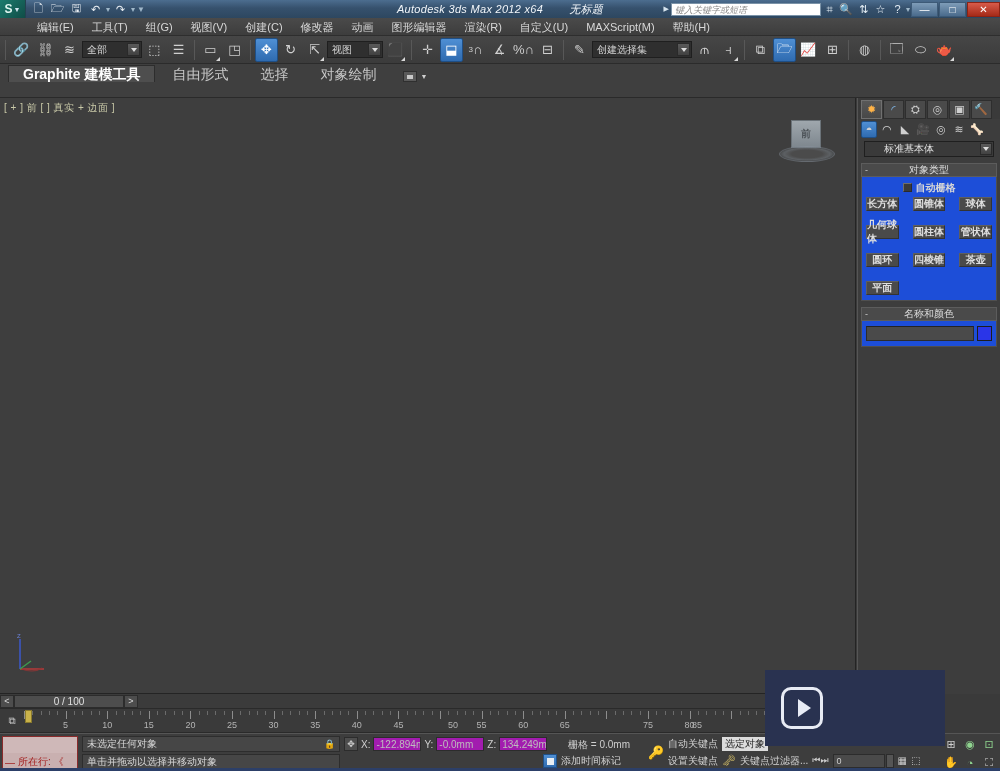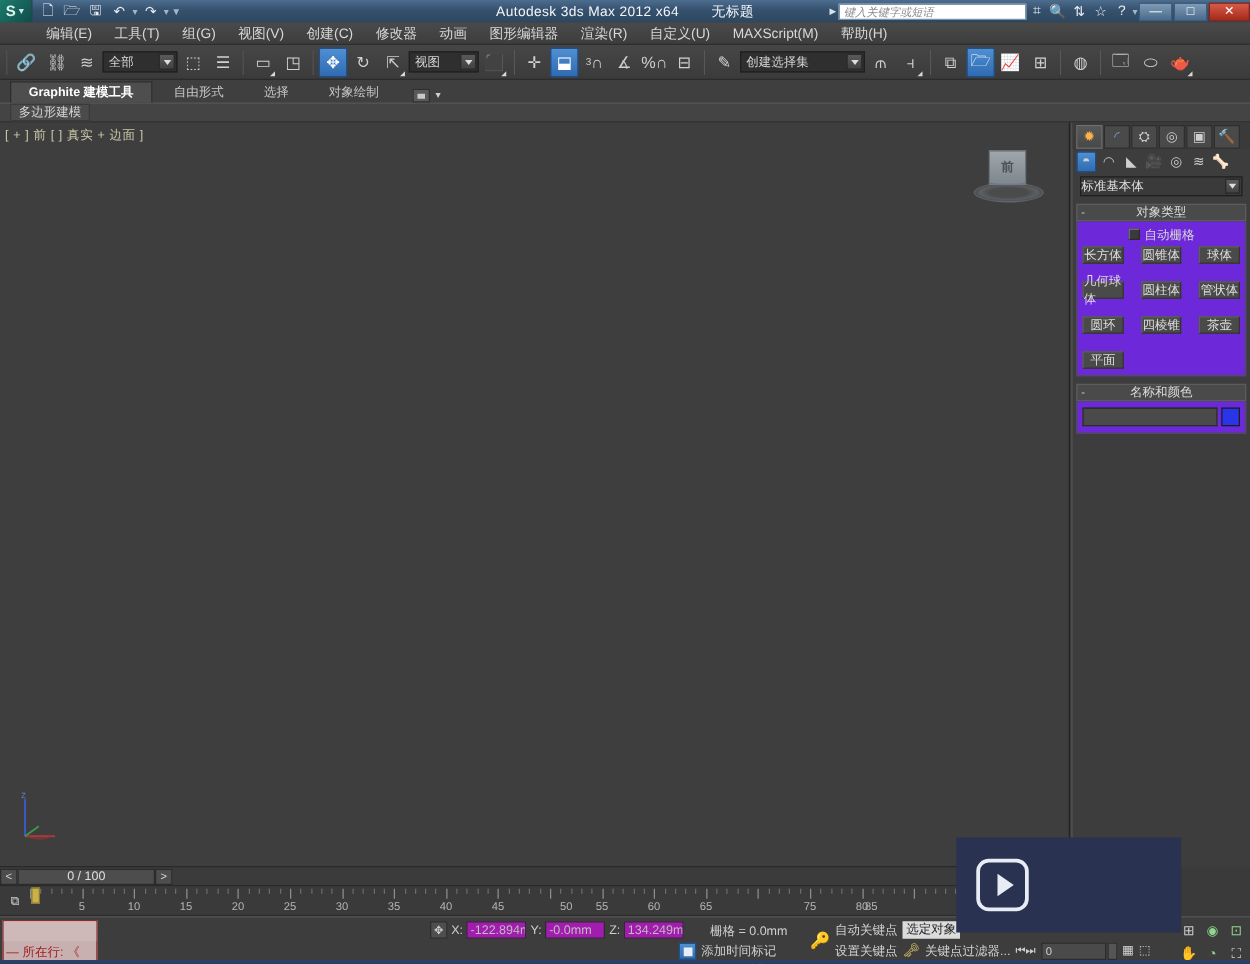--- a/index.html
+++ b/index.html
@@ -32,20 +32,21 @@
          height:18px; }
   .qat-btn {
     width: 17px; height: 16px; display:flex; align-items:center; justify-content:center;
     font-size: 11px; color: #e9eef3;
   }
   .qat-sep { color:#9fb7c9; font-size:8px; }
   .title-text {
     position:absolute; left:0; right:0; text-align:center;
     font-size: 11px; color: #f2f6fa; letter-spacing: .3px;
     pointer-events:none;
+    font-style:italic;
   }
   .title-text b { font-weight: normal; }
   .title-doc { margin-left: 26px; }
   .tb-right {
     margin-left:auto; display:flex; align-items:center; height:18px;
   }
   .search-caret { color:#d6e4ee; font-size:7px; margin-right:2px; }
   .search-box {
     width: 150px; height: 13px; background: #ffffff; border: 1px solid #7b93a8;
     color: #8b8b8b; font-size: 9px; font-style: italic; padding: 0 3px;
@@ -105,21 +106,21 @@
   .w60 { width:60px; } .w58 { width:56px; } .w100 { width:100px; }
 
   
   .ribbon {
     position:absolute; left:0; top:64px; width:1000px; height:34px;
     background:#3f3f3f; border-bottom:1px solid #2a2a2a;
   }
   .ribbon-tabs { display:flex; align-items:flex-end; height:18px;
                  padding-left:8px; gap:0px; }
   .rtab {
-    padding: 0 14px; height:17px; line-height:17px; font-size:10px;
+    padding: 0 14px; height:17px; line-height:17px; font-size:14px;
     color:#c8c8c8; background:#383838; border:1px solid #2d2d2d;
     border-bottom:none; margin-right:2px;
   }
   .rtab.active { background:#4e4e4e; color:#ffffff; font-weight:bold; }
   .rtab.plain { background:transparent; border-color:transparent; }
   .ribbon-sub {
     height:15px; display:flex; align-items:center; padding-left:8px;
     background:#444444; border-top:1px solid #555;
   }
   .rsub-item { font-size:10px; color:#d4d4d4; padding:0 6px;
@@ -174,38 +175,38 @@
   .cp-subtabs { display:flex; align-items:center; height:20px;
                 padding:1px 3px; gap:2px; }
   .cp-sub { width:16px;height:17px;display:flex;align-items:center;
             justify-content:center;font-size:11px;color:#cfcfcf;
             border:1px solid transparent;}
   .cp-sub.active { background: linear-gradient(to bottom,#4f8fd4,#2f6bb0);
                    border-color:#1f4f86; border-radius:2px; }
   .cp-select {
     margin: 2px 6px 0 6px; height:16px; background:#3a3a3a;
     border:1px solid #1f1f1f; display:flex;align-items:center;
-    padding-left:0; font-size:10px; color:#e0e0e0; position:relative;
+    padding-left:19px; font-size:10px; color:#e0e0e0; position:relative;
   }
   .cp-select .arrow {
     position:absolute; right:1px; top:1px; width:12px; height:12px;
     background: linear-gradient(to bottom,#5c5c5c,#424242);
     border:1px solid #2a2a2a; display:flex;align-items:center;justify-content:center;
   }
   .cp-select .arrow i { width:0;height:0;border-left:3px solid transparent;
     border-right:3px solid transparent;border-top:4px solid #ddd;display:block;}
   .rollout { margin: 6px 3px 0 3px; }
   .rollout-head {
     height:14px; background:#4a4a4a; border:1px solid #5c5c5c;
     display:flex; align-items:center; justify-content:center;
     font-size:10px; color:#dcdcdc; position:relative;
   }
   .rollout-head .minus { position:absolute; left:3px; font-size:9px; color:#ccc; }
   .rollout-body { border:1px solid #4f4f4f; border-top:none;
-                  background:#6d28d9; padding:3px 4px 5px 4px; }
+                  background:#1d4ed8; padding:3px 4px 5px 4px;font-weight:bold; }
   .autogrid { display:flex; align-items:center; justify-content:center;
               gap:4px; height:15px; font-size:10px; color:#d6d6d6; }
   .chk { width:9px;height:9px;background:#3a3a3a;border:1px solid #6e6e6e;
          border-right-color:#2a2a2a;border-bottom-color:#2a2a2a; }
   .objgrid { display:grid; grid-template-columns:1fr 1fr 1fr; gap:14px; margin-top:2px;}
   .objbtn {
     height:14px; background:#4a4a4a;
     border:1px solid #5e5e5e; border-right-color:#333; border-bottom-color:#333;
     display:flex;align-items:center;justify-content:center;
     font-size:10px; color:#dedede;
@@ -429,23 +430,20 @@
   <div class="ribbon">
     <div class="ribbon-tabs">
       <div class="rtab active">Graphite 建模工具</div>
       <div class="rtab plain">自由形式</div>
       <div class="rtab plain">选择</div>
       <div class="rtab plain">对象绘制</div>
       <div class="ribbon-mini" style="position:static;margin-left:10px;">
         <span class="mini-box"></span>
         <span style="font-size:7px;color:#cfcfcf;">▼</span>
       </div>
-    </div>
-    <div class="ribbon-sub">
-      <div class="rsub-item">多边形建模</div>
     </div>
   </div>
 
   <div class="viewport">
     <div class="vp-label">[ + ] 前 [ ] 真实 + 边面 ]</div>
     <div class="viewcube">
       <div class="cube-face">前</div>
       <div class="cube-ring"></div>
     </div>
     <svg class="axis-tripod" viewBox="0 0 40 44">
@@ -656,20 +654,29 @@
   <div class="statuswrap">
     <div class="mxs-listener">
       <div class="mxs-top"></div>
     </div>
     <div style="position:absolute;left:2px;top:20px;width:76px;height:16px;display:flex;align-items:center;gap:3px;padding-left:3px;font-size:10px;color:#a32020;">
       <span>—</span>
       <span>所在行:</span>
       <span>《</span>
     </div>
 
+    <div class="status-col">
+      <div class="status-line1">
+        <span>未选定任何对象</span>
+        <span class="lock-icon">🔒</span>
+      </div>
+      <div class="status-line2">
+        <span>单击并拖动以选择并移动对象</span>
+      </div>
+    </div>
 
     <div class="coords">
       <div class="coord-icon">✥</div>
       <span class="coord-lbl">X:</span>
       <div class="coord-field">-122.894m</div>
       <span class="coord-lbl">Y:</span>
       <div class="coord-field">-0.0mm</div>
       <span class="coord-lbl">Z:</span>
       <div class="coord-field">134.249mm</div>
     </div>

